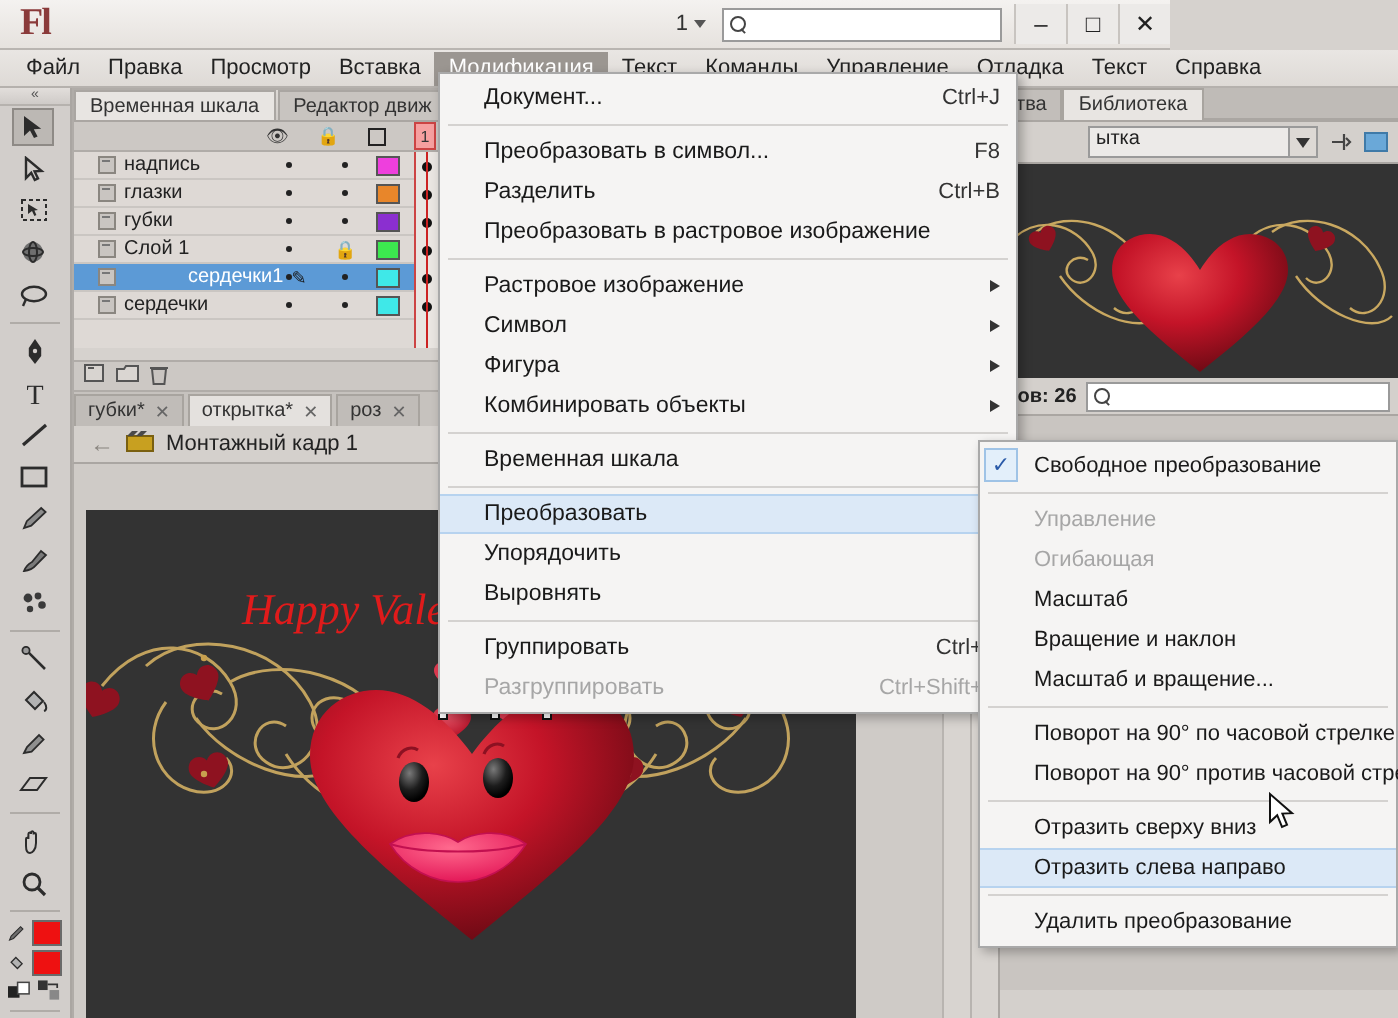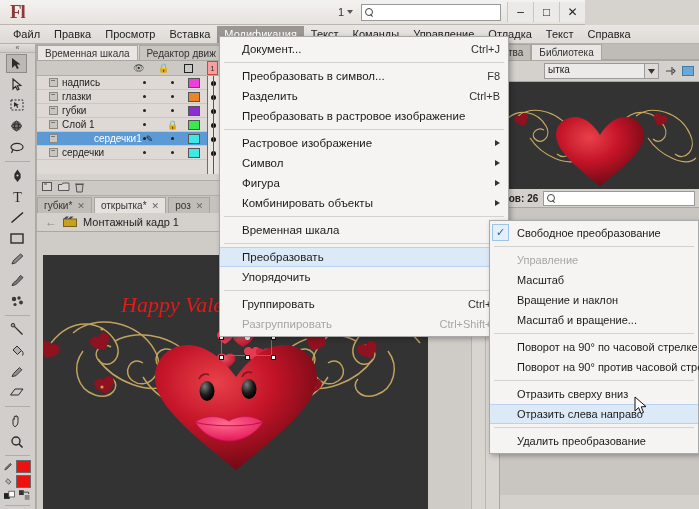--- a/index.html
+++ b/index.html
@@ -812,40 +812,47 @@
     </div>
     <div class="msep"></div>
     <div class="mrow hl">
       <span>Преобразовать</span>
       <span class="arr"></span>
     </div>
     <div class="mrow">
       <span>Упорядочить</span>
       <span class="arr"></span>
     </div>
+    <div class="mrow">
+      <span>Выровнять</span>
+      <span class="arr"></span>
+    </div>
     <div class="msep"></div>
     <div class="mrow">
       <span>Группировать</span>
       <span class="acc">Ctrl+G</span>
     </div>
     <div class="mrow dis">
       <span>Разгруппировать</span>
       <span class="acc">Ctrl+Shift+G</span>
     </div>
   </div>
 
 <div class="submenu" id="submenu">
     <div class="mrow">
       <span class="chkbox">✓</span>
       <span>Свободное преобразование</span>
     </div>
     <div class="msep"></div>
     <div class="mrow dis">
       <span>Управление</span>
     </div>
+    <div class="mrow dis">
+      <span>Огибающая</span>
+    </div>
     <div class="mrow">
       <span>Масштаб</span>
     </div>
     <div class="mrow">
       <span>Вращение и наклон</span>
     </div>
     <div class="mrow">
       <span>Масштаб и вращение...</span>
     </div>
     <div class="msep"></div>

